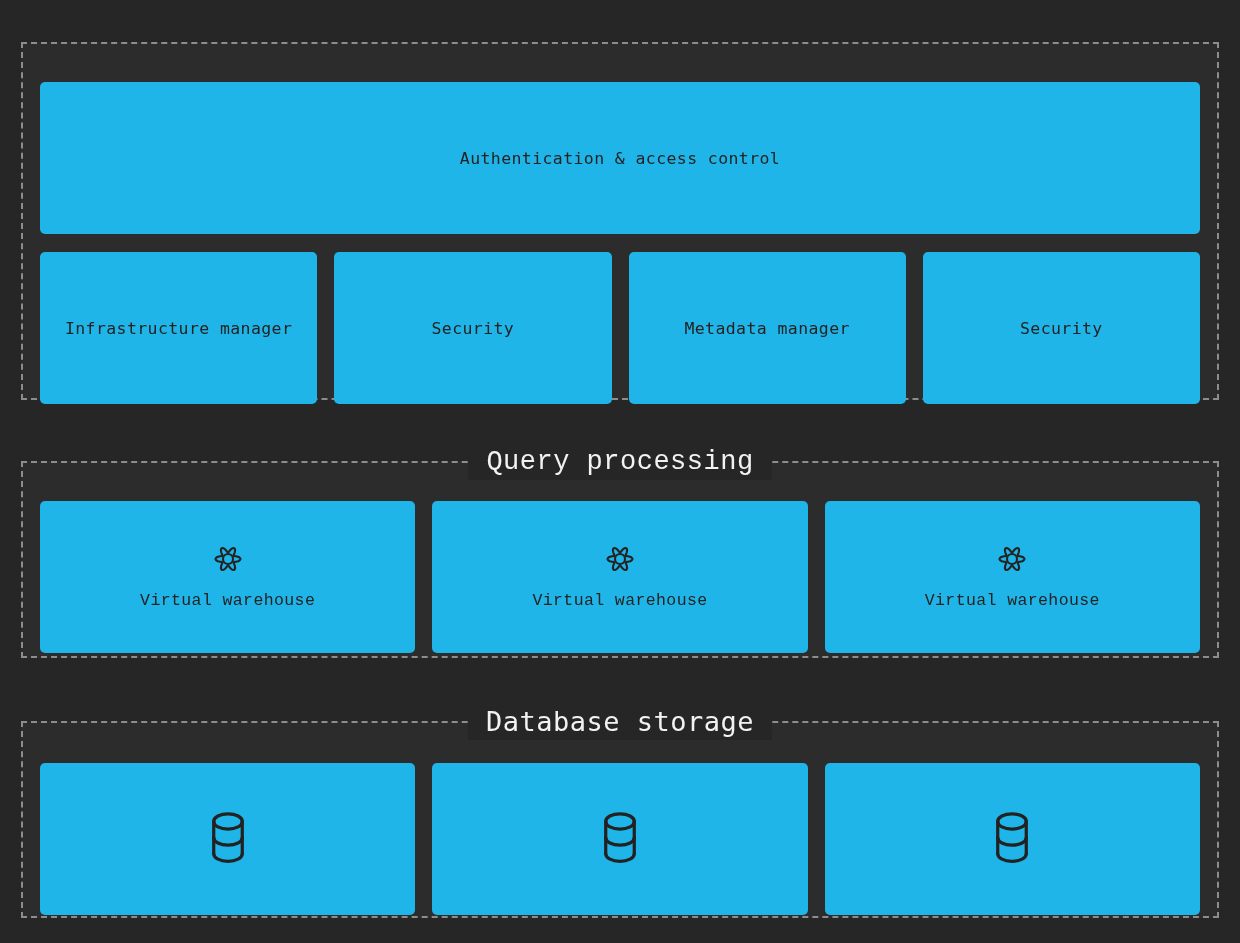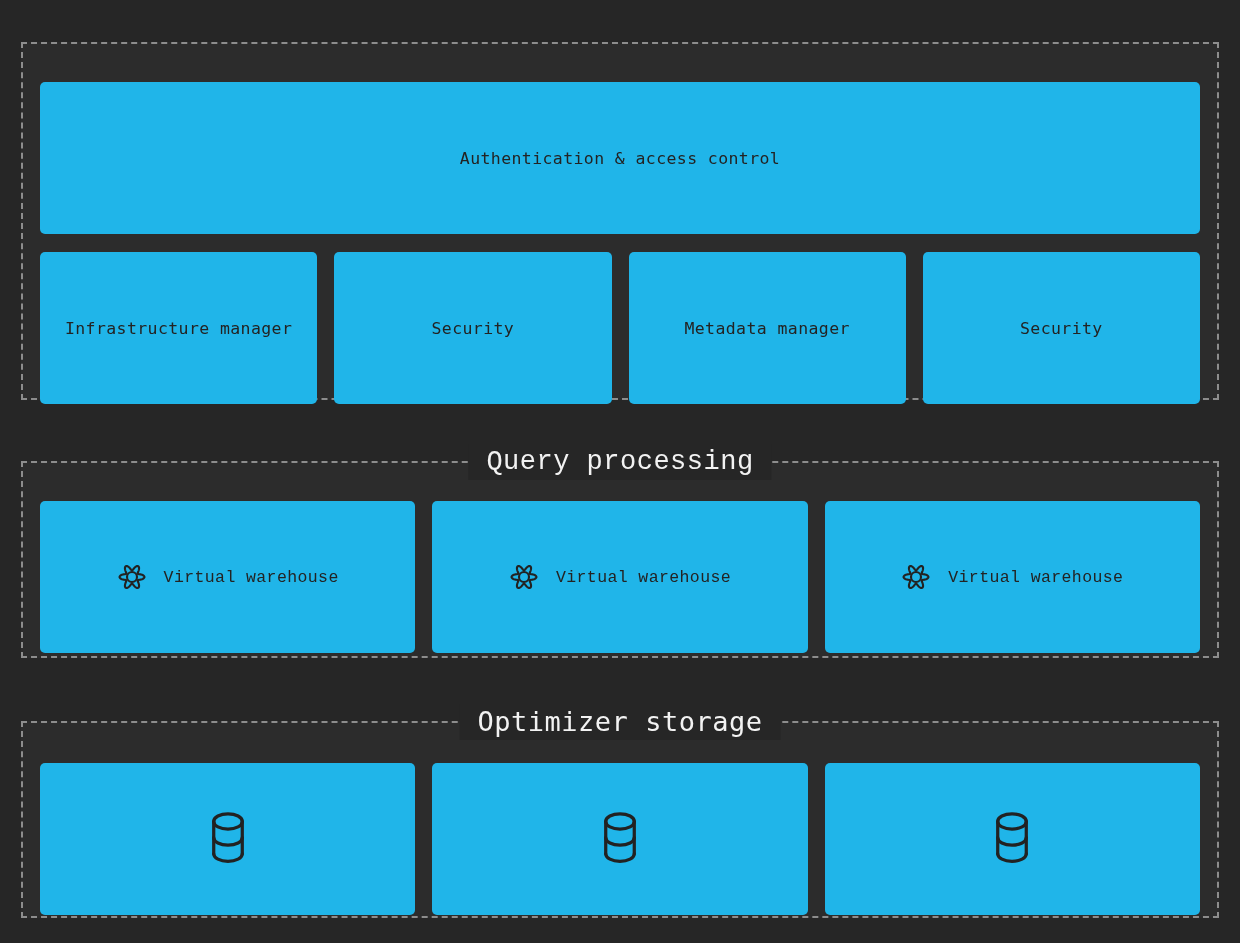--- a/index.html
+++ b/index.html
@@ -53,21 +53,21 @@
     font-size: 16.5px;
     letter-spacing: 0.4px;
     font-weight: 500;
     white-space: nowrap;
   }
   .wide { margin-bottom: 18px; }
   .row { display: flex; gap: 17px; }
   .row .node { flex: 1; }
 
   .stack {
-    flex-direction: row;
+    flex-direction: column;
     gap: 17px;
   }
   .icon { display: block; }
   .icon * {
     fill: none;
     stroke: var(--icon, #222222);
     stroke-linecap: round;
     stroke-linejoin: round;
   }
 </style>
@@ -120,21 +120,21 @@
         <svg class="icon" width="30" height="30" viewBox="0 0 48 48">
           <path class="gear-outline" stroke-width="3.4" d="M43.90 24.00L43.72 23.14L43.20 22.32L42.36 21.58L41.28 20.95L40.03 20.45L38.68 20.07L37.34 19.80L36.08 19.61L34.97 19.46L34.09 19.30L33.46 19.08L33.09 18.75L32.99 18.27L33.12 17.62L33.42 16.77L33.84 15.74L34.31 14.55L34.75 13.25L35.09 11.90L35.28 10.56L35.28 9.30L35.05 8.21L34.61 7.35L33.95 6.77L33.11 6.49L32.14 6.54L31.09 6.89L30.00 7.51L28.94 8.34L27.93 9.32L27.03 10.35L26.23 11.35L25.55 12.23L24.97 12.91L24.46 13.35L24.00 13.50L23.54 13.35L23.03 12.91L22.45 12.23L21.77 11.35L20.97 10.35L20.07 9.32L19.06 8.34L18.00 7.51L16.91 6.89L15.86 6.54L14.89 6.49L14.05 6.77L13.39 7.35L12.95 8.21L12.72 9.30L12.72 10.56L12.91 11.90L13.25 13.25L13.69 14.55L14.16 15.74L14.58 16.77L14.88 17.62L15.01 18.27L14.91 18.75L14.54 19.08L13.91 19.30L13.03 19.46L11.92 19.61L10.66 19.80L9.32 20.07L7.97 20.45L6.72 20.95L5.64 21.58L4.80 22.32L4.28 23.14L4.10 24.00L4.28 24.86L4.80 25.68L5.64 26.42L6.72 27.05L7.97 27.55L9.32 27.93L10.66 28.20L11.92 28.39L13.03 28.54L13.91 28.70L14.54 28.92L14.91 29.25L15.01 29.73L14.88 30.38L14.58 31.23L14.16 32.26L13.69 33.45L13.25 34.75L12.91 36.10L12.72 37.44L12.72 38.70L12.95 39.79L13.39 40.65L14.05 41.23L14.89 41.51L15.86 41.46L16.91 41.11L18.00 40.49L19.06 39.66L20.07 38.68L20.97 37.65L21.77 36.65L22.45 35.77L23.03 35.09L23.54 34.65L24.00 34.50L24.46 34.65L24.97 35.09L25.55 35.77L26.23 36.65L27.03 37.65L27.93 38.68L28.94 39.66L30.00 40.49L31.09 41.11L32.14 41.46L33.11 41.51L33.95 41.23L34.61 40.65L35.05 39.79L35.28 38.70L35.28 37.44L35.09 36.10L34.75 34.75L34.31 33.45L33.84 32.26L33.42 31.23L33.12 30.38L32.99 29.73L33.09 29.25L33.46 28.92L34.09 28.70L34.97 28.54L36.08 28.39L37.34 28.20L38.68 27.93L40.03 27.55L41.28 27.05L42.36 26.42L43.20 25.68L43.72 24.86L43.90 24.00Z"></path>
           <circle cx="24" cy="24" r="8" stroke-width="3.4"></circle>
         </svg>
         <span class="node-label">Virtual warehouse</span>
       </div>
     </div>
   </section>
 
   <section class="zone" id="zone-storage">
-    <div class="zone-title">Optimizer storage</div>
+    <div class="zone-title">Database storage</div>
 
     <div class="row">
       <div class="node">
         <svg class="icon" width="46" height="59" viewBox="0 0 48 62">
           <ellipse cx="24" cy="12" rx="15" ry="8" stroke-width="3.4"></ellipse>
           <path d="M9 12 V46" stroke-width="3.4"></path>
           <path d="M39 12 V46" stroke-width="3.4"></path>
           <path d="M9 29 A15 8 0 0 0 39 29" stroke-width="3.4"></path>
           <path d="M9 46 A15 8 0 0 0 39 46" stroke-width="3.4"></path>
         </svg>

